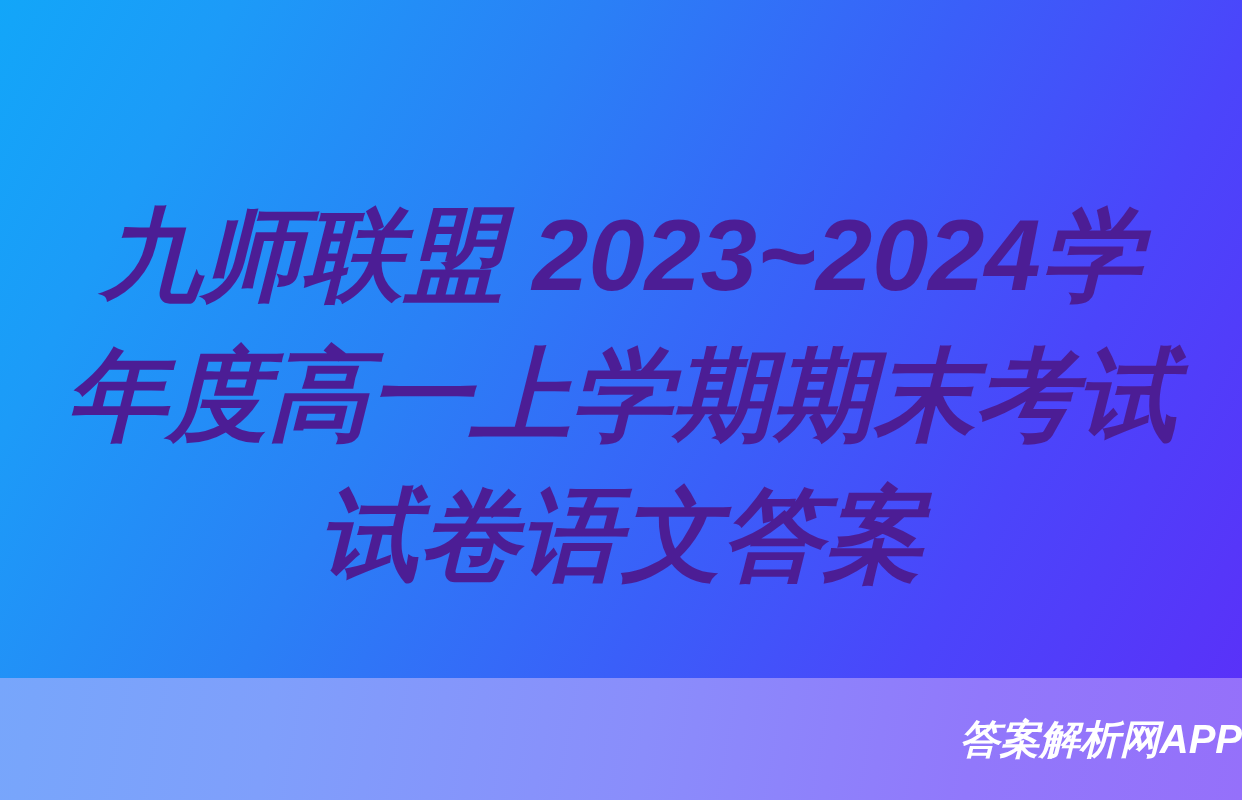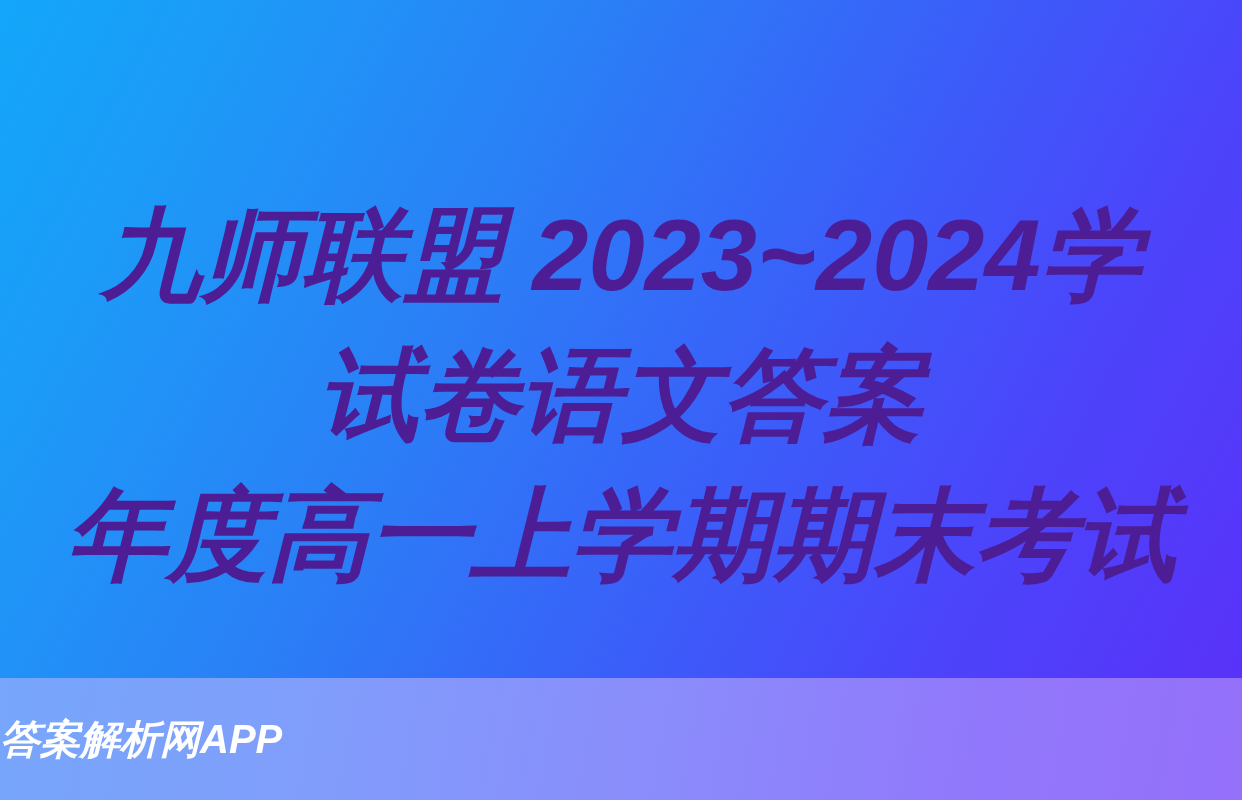--- a/index.html
+++ b/index.html
@@ -64,21 +64,21 @@
     width: 1242px;
     height: 122px;
     background: linear-gradient(100deg,
                 #77a6fb 0%,
                 #7f9ffb 22%,
                 #8a8dfb 52%,
                 #9178fb 78%,
                 #9570fa 100%);
     display: flex;
     align-items: center;
-    justify-content: flex-start;
+    justify-content: flex-end;
   }
 
   .footer-text {
     color: #ffffff;
     font-size: 40px;
     font-weight: 700;
     font-style: italic;
     letter-spacing: 0px;
     line-height: 1;
     white-space: pre;
@@ -86,21 +86,21 @@
 </style>
 </head>
 <body>
 
 <div id="canvas">
 
   <div class="gradient-field"></div>
 
   <div class="title-block">
     <span class="title-line">九师联盟 2023~2024学</span>
+    <span class="title-line">年度高一上学期期末考试</span>
     <span class="title-line">试卷语文答案</span>
-    <span class="title-line">年度高一上学期期末考试</span>
   </div>
 
   <div class="footer-band">
     <span class="footer-text">答案解析网APP</span>
   </div>
 
 </div>
 
 </body></html>

